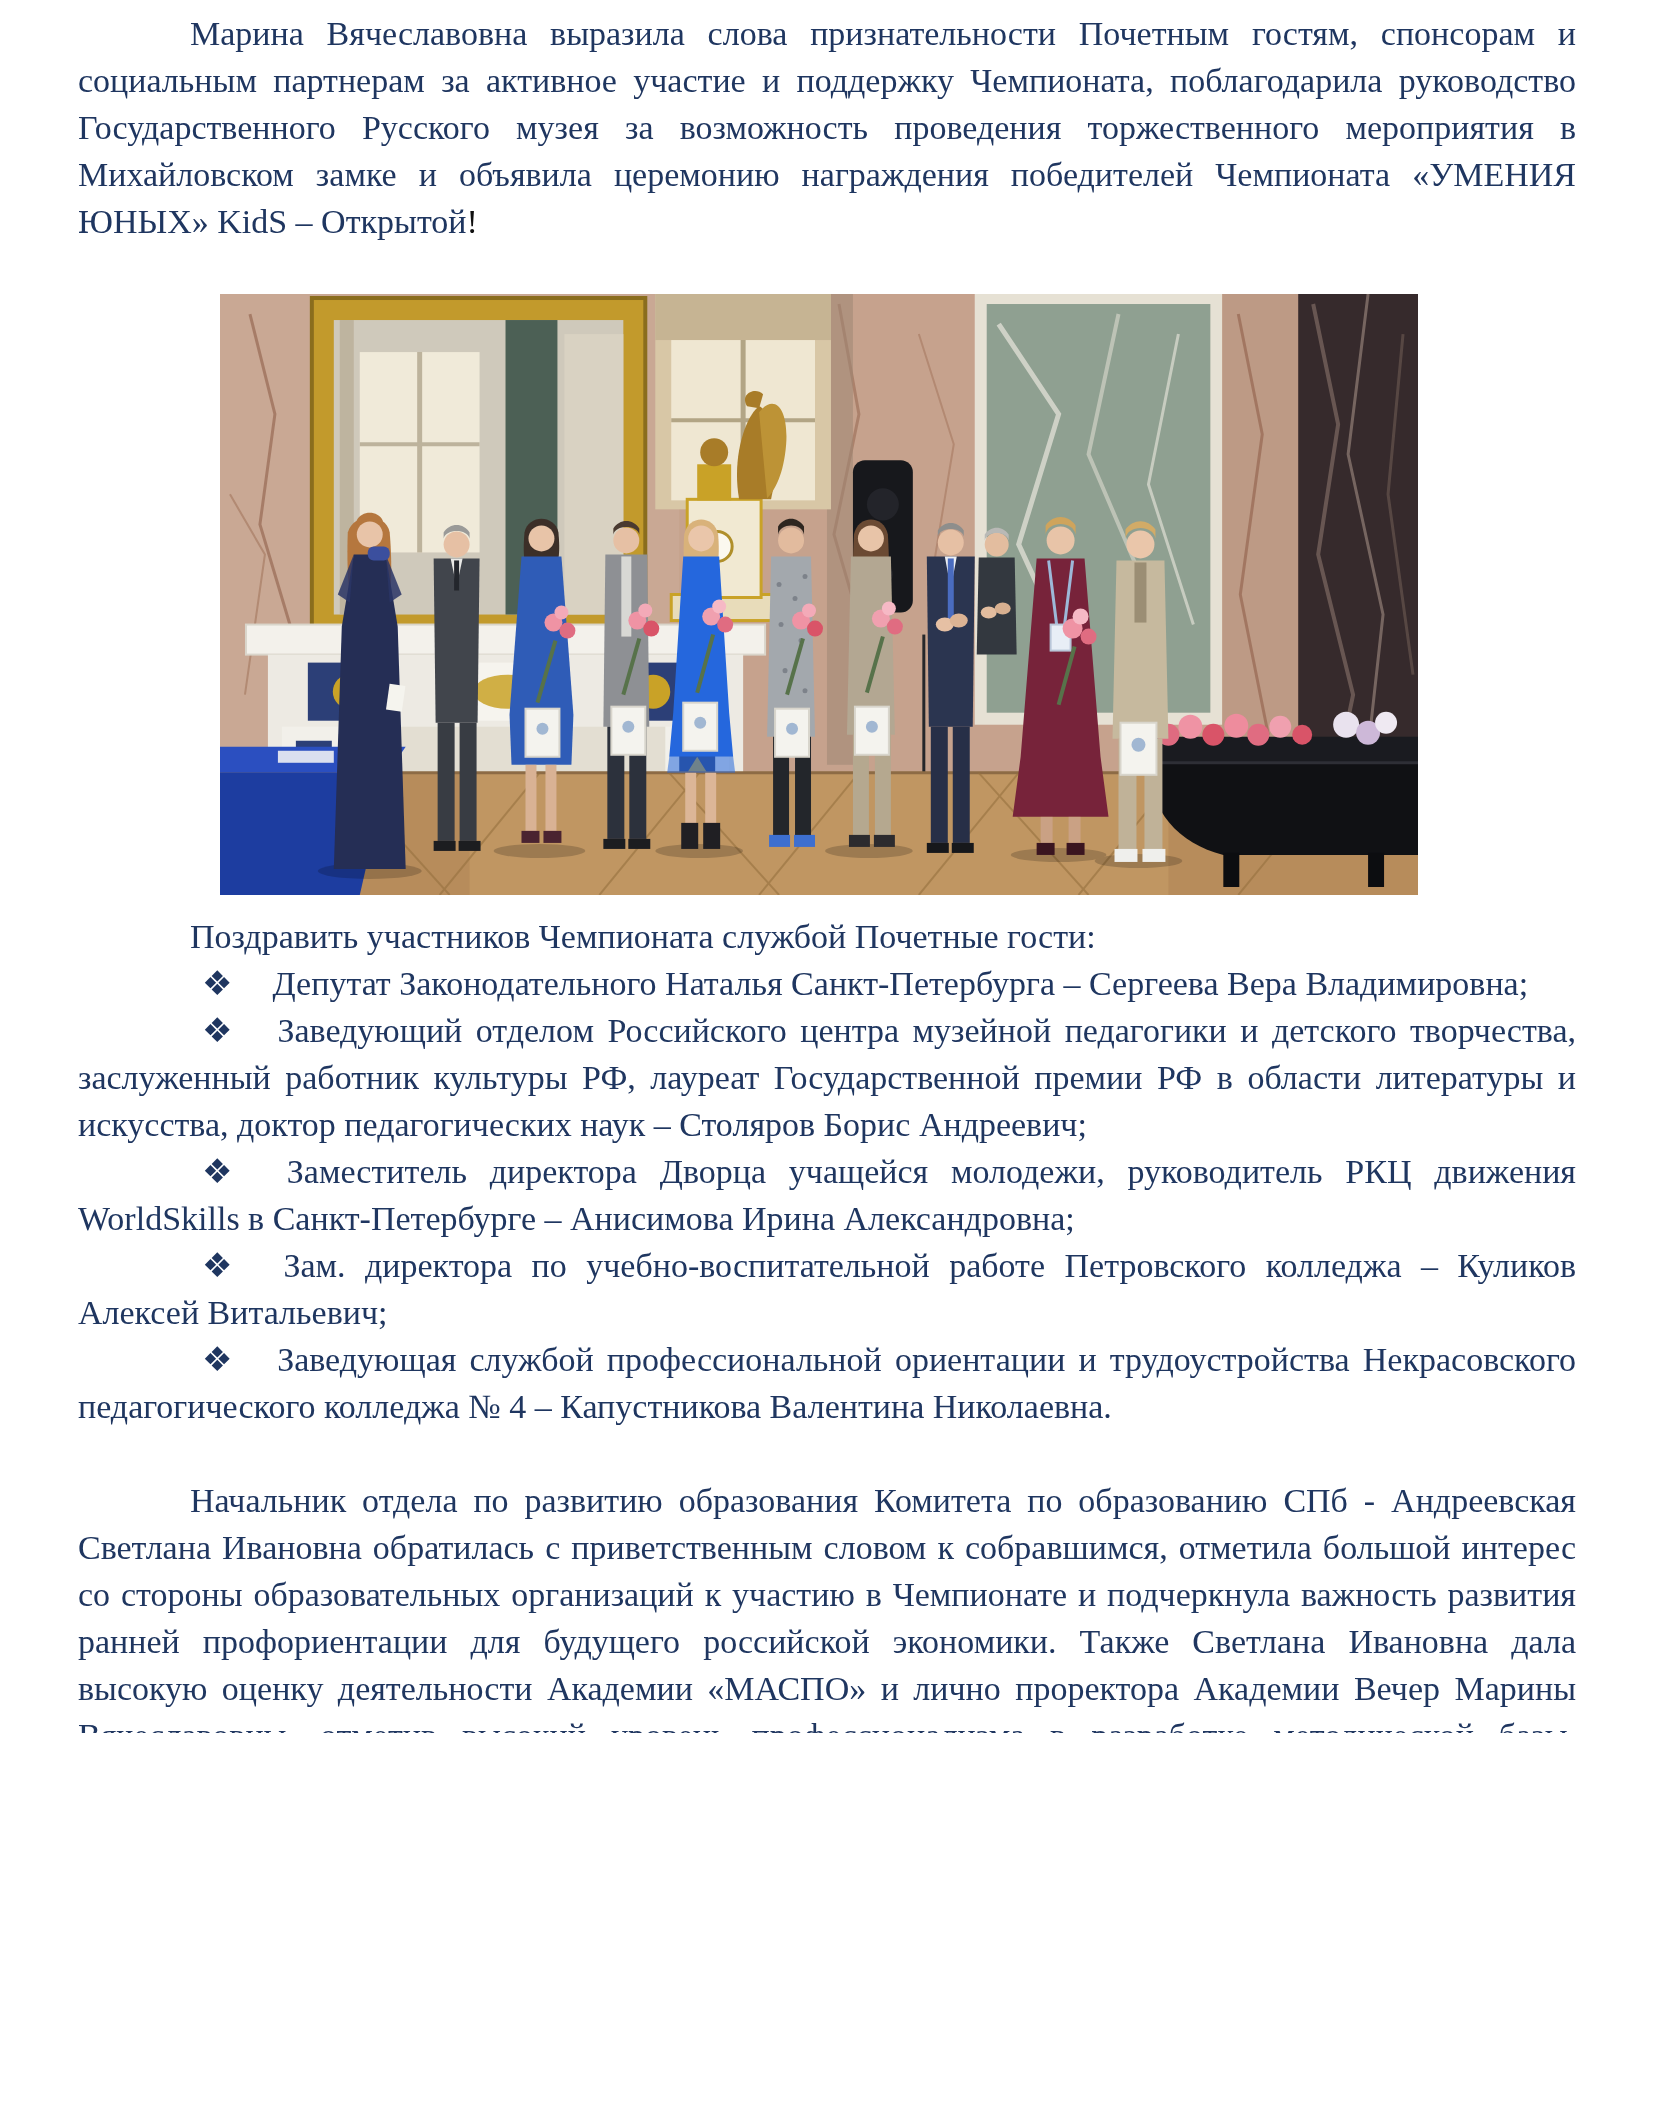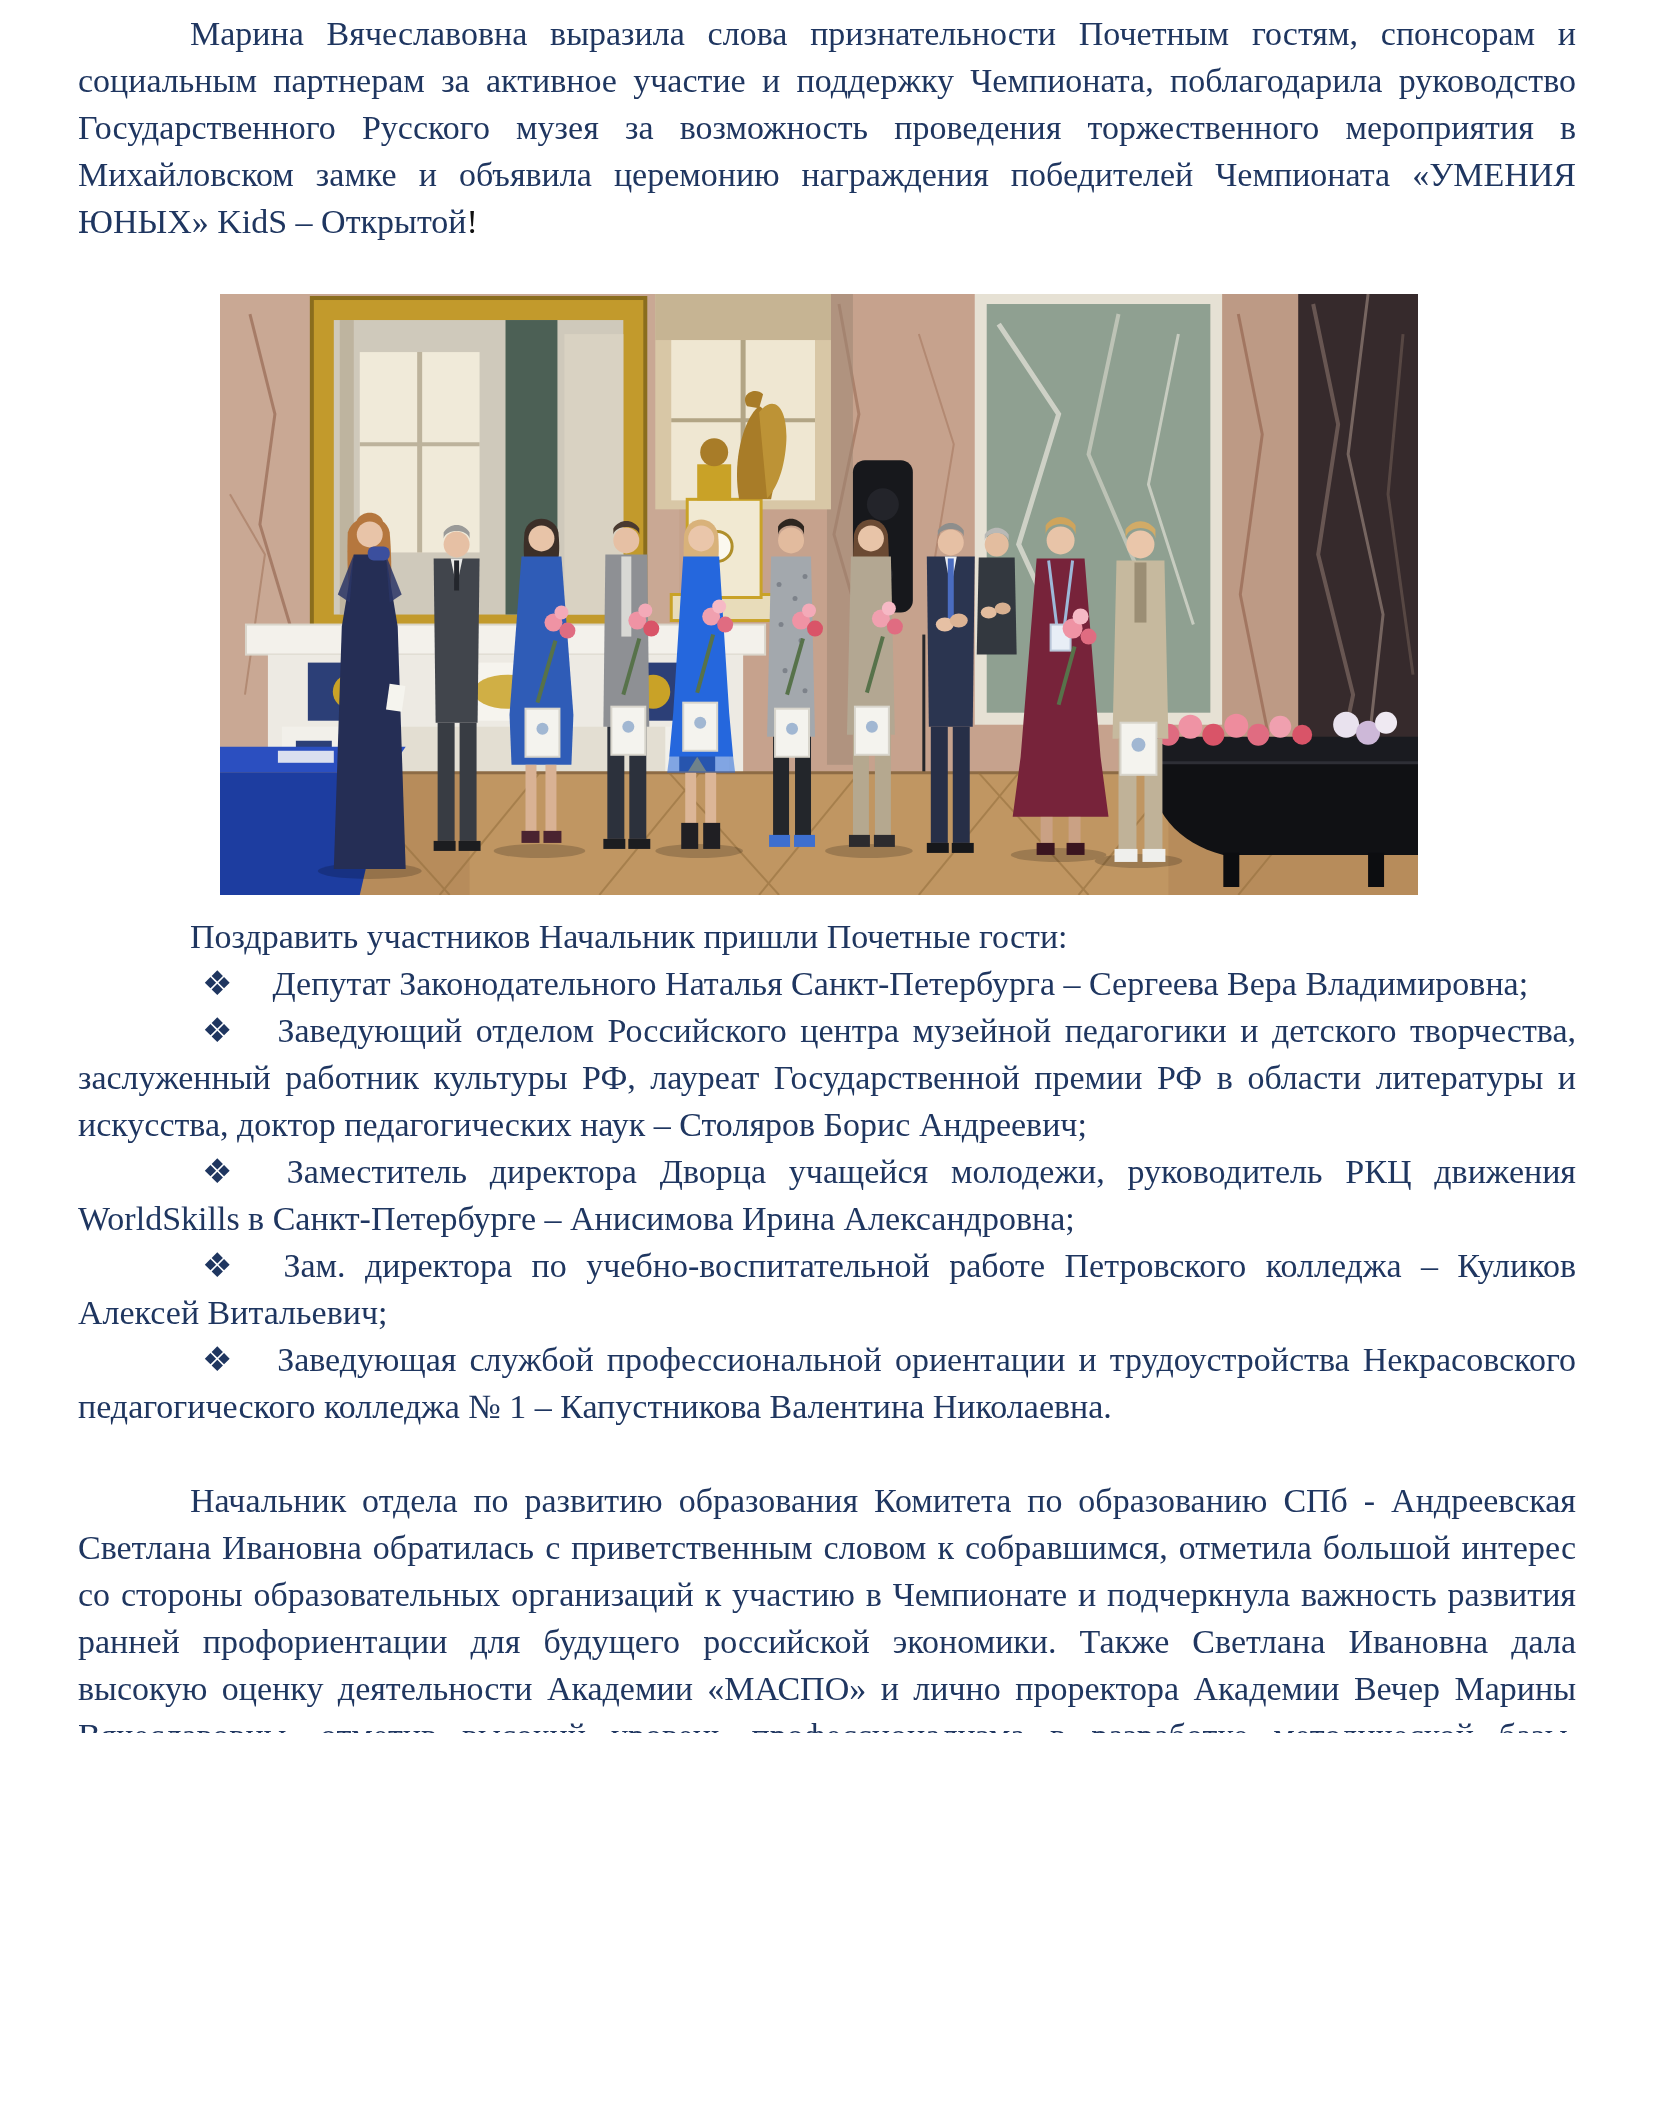--- a/index.html
+++ b/index.html
@@ -352,23 +352,23 @@
           <rect x="926" y="444" width="18" height="112" fill="#c0b298"></rect>
           <rect x="896" y="554" width="23" height="13" fill="#efefec"></rect>
           <rect x="924" y="554" width="23" height="13" fill="#efefec"></rect>
           <rect x="902" y="428" width="36" height="52" fill="#f4f3ee" stroke="#d8d5cc" stroke-width="2"></rect>
           <circle cx="920" cy="450" r="7" fill="#7e9cc6" opacity="0.7"></circle>
         </g>
       </g>
     </svg>
   </figure>
 
-  <p class="indent intro">Поздравить участников Начальник пришли Почетные гости:</p>
+  <p class="indent intro">Поздравить участников Чемпионата службой Почетные гости:</p>
 
   <p class="bullet"><span class="diamond">❖</span><span>Депутат Законодательного Наталья Санкт-Петербурга – Сергеева Вера Владимировна;</span></p>
   <p class="bullet"><span class="diamond">❖</span><span>Заведующий отделом Российского центра музейной педагогики и детского творчества, заслуженный работник культуры РФ, лауреат Государственной премии РФ в области литературы и искусства, доктор педагогических наук – Столяров Борис Андреевич;</span></p>
   <p class="bullet"><span class="diamond">❖</span><span>Заместитель директора Дворца учащейся молодежи, руководитель РКЦ движения WorldSkills в Санкт-Петербурге – Анисимова Ирина Александровна;</span></p>
   <p class="bullet"><span class="diamond">❖</span><span>Зам. директора по учебно-воспитательной работе Петровского колледжа – Куликов Алексей Витальевич;</span></p>
-  <p class="bullet"><span class="diamond">❖</span><span>Заведующая службой профессиональной ориентации и трудоустройства Некрасовского педагогического колледжа № 1 – Капустникова Валентина Николаевна.</span></p>
+  <p class="bullet"><span class="diamond">❖</span><span>Заведующая службой профессиональной ориентации и трудоустройства Некрасовского педагогического колледжа № 4 – Капустникова Валентина Николаевна.</span></p>
 
   <p class="just indent closing">Начальник отдела по развитию образования Комитета по образованию СПб - Андреевская Светлана Ивановна обратилась с приветственным словом к собравшимся, отметила большой интерес со стороны образовательных организаций к участию в Чемпионате и подчеркнула важность развития ранней профориентации для будущего российской экономики. Также Светлана Ивановна дала высокую оценку деятельности Академии «МАСПО» и лично проректора Академии Вечер Марины Вячеславовны, отметив высокий уровень профессионализма в разработке методической базы, организации и проведении ежегодного Чемпионата «УМЕНИЯ ЮНЫХ» KidS в Санкт-Петербурге, обратив внимание на значимость распространения этой модели в других регионах.</p>
 
 </div>
 
 </body></html>

